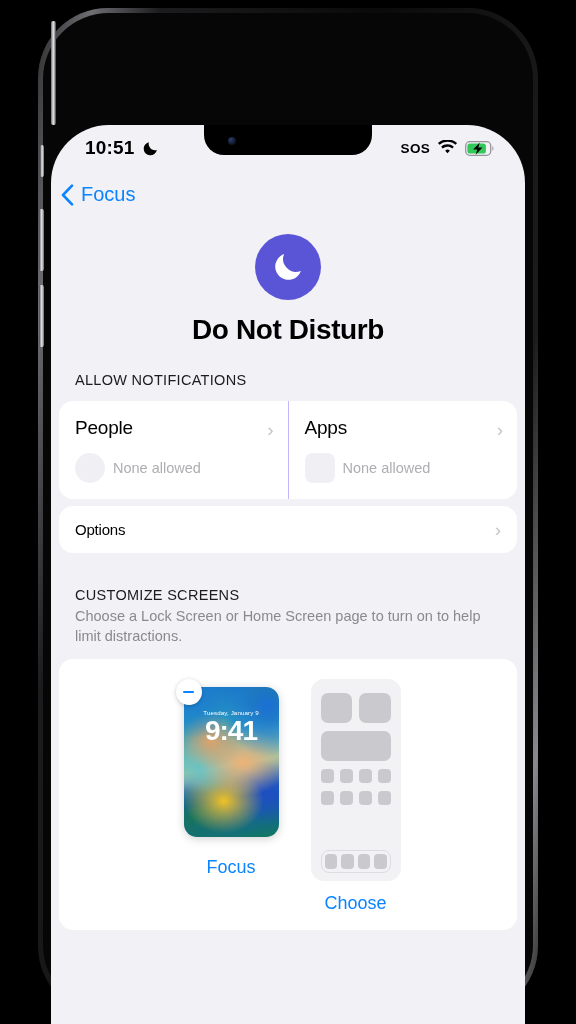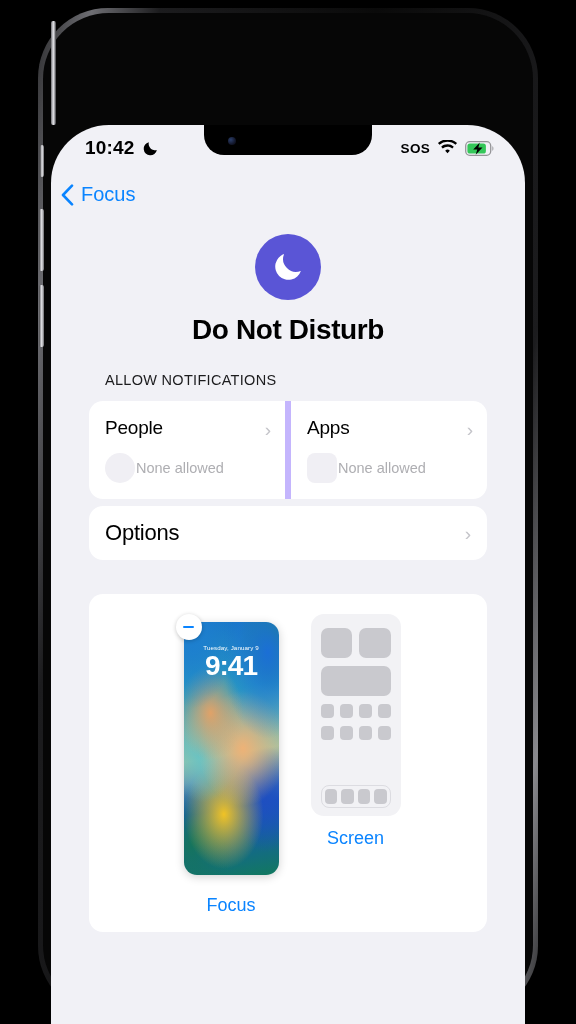--- a/index.html
+++ b/index.html
@@ -64,62 +64,62 @@
   #status-left{ display:flex; align-items:center; gap:7px; font-size:19px; font-weight:bold; letter-spacing:.2px; }
   #status-right{ display:flex; align-items:center; gap:7px; }
   #sos-indicator{ font-size:13.5px; font-weight:bold; letter-spacing:.3px;margin-left:31px; }
 
   
   #nav-bar{ padding:12px 0 6px 10px; display:flex; align-items:center; }
   #back-button{ display:flex; align-items:center; gap:7px; color:#0a84ff; cursor:pointer; }
   #back-label{ font-size:20px; }
 
   
-  #content{ padding:0 38px; }
+  #content{ padding:0 8px; }
 
   #focus-header{ text-align:center; padding:22px 0 26px; }
   #focus-icon{
     width:66px; height:66px; border-radius:50%;
     margin:0 auto 14px; position:relative;
     display:flex; align-items:center; justify-content:center;
   }
   #focus-title{ font-size:28px; font-weight:bold; letter-spacing:-.4px; color:#000; }
 
   .section-header{ padding:0 16px 4px; }
   .section-title{ font-size:14.5px; font-weight:normal; letter-spacing:.3px; color:#1c1c1e; }
   .section-desc{ font-size:14.5px; color:#8a8a8e; line-height:1.38; margin-top:3px; }
 
   .card{ background:#fff; border-radius:14px; overflow:hidden; }
 
   
   #allow-card{ margin-top:9px; display:flex; }
   .split-cell{ flex:1; padding:16px 14px 16px 16px; position:relative; }
-  #apps-cell{ border-left:6px solid #c4b5fd; }
+  #apps-cell{ border-left:1px solid #c4b5fd; }
   .split-top{ display:flex; align-items:flex-end; justify-content:space-between; }
   .split-label{ font-size:19px; color:#000; letter-spacing:-.2px; }
-  .split-bottom{ display:flex; align-items:center; gap:1px; margin-top:14px; }
+  .split-bottom{ display:flex; align-items:center; gap:8px; margin-top:14px; }
   .ph-circle{ width:30px; height:30px; border-radius:50%; background:#F0EFF4; flex:none; }
   .ph-square{ width:30px; height:30px; border-radius:8px; background:#F0EFF4; flex:none; }
   .split-value{ font-size:14.5px; color:#aeaeb2; }
 
   #options-card{ margin-top:7px; padding:14px 16px; display:flex; align-items:center; justify-content:space-between; }
-  #options-label{ font-size:22px; color:#000; letter-spacing:-.2px; }
+  #options-label{ font-size:15px; color:#000; letter-spacing:-.2px; }
 
   .chev{ color:#c4c4c9; font-size:19px; line-height:1; }
 
   
   #customize-section{ margin-top:34px; }
   #customize-card{ margin-top:9px; padding:20px 0 16px; }
   #screens-row{ display:flex; justify-content:center; gap:24px; }
   .screen-col{ display:flex; flex-direction:column; align-items:center; }
 
   
   #lock-preview-wrap{ position:relative; padding:8px; }
   #lock-preview{
-    width:95px; height:253px; border-radius:13px; overflow:hidden; position:relative;
+    width:95px; height:150px; border-radius:13px; overflow:hidden; position:relative;
     box-shadow:0 2px 10px rgba(0,0,0,.18);
     background:
       radial-gradient(78% 55% at 88% 12%, #1b6fd6 0%, rgba(27,111,214,0) 62%),
       radial-gradient(60% 40% at 10% 6%, #1d7fd0 0%, rgba(29,127,208,0) 70%),
       radial-gradient(55% 34% at 96% 4%, #1f8a72 0%, rgba(31,138,114,0) 70%),
       radial-gradient(48% 26% at 28% 36%, #e0a268 0%, rgba(224,162,104,0) 72%),
       radial-gradient(62% 30% at 62% 50%, #edb277 0%, rgba(237,178,119,0) 76%),
       radial-gradient(50% 26% at 20% 52%, #63c3c6 0%, rgba(99,195,198,0) 74%),
       radial-gradient(58% 30% at 42% 76%, #f0c325 0%, rgba(240,195,37,0) 72%),
       radial-gradient(52% 30% at 86% 70%, #1f4fc0 0%, rgba(31,79,192,0) 70%),
@@ -167,21 +167,21 @@
 
     <div id="screen">
 
       <div id="notch">
 
         <div id="front-camera"></div>
       </div>
 
       <div id="status-bar">
         <div id="status-left">
-          <span>10:42</span>
+          <span>10:51</span>
           <svg width="17" height="17" viewBox="0 0 24 24">
             <path d="M21 14.2A9.3 9.3 0 0 1 9.6 3.1 9.4 9.4 0 1 0 21 14.2z" fill="#000"></path>
           </svg>
         </div>
         <div id="status-right">
           <span id="sos-indicator">SOS</span>
           <svg width="21" height="16" viewBox="0 0 22 16">
             <path d="M11 13.6l2.4-2.8a3.5 3.5 0 0 0-4.8 0L11 13.6z" fill="#000"></path>
             <path d="M11 6.6c1.9 0 3.7.7 5 1.9l1.6-1.9A9.6 9.6 0 0 0 11 4.1c-2.5 0-4.8.9-6.6 2.5L6 8.5a7.4 7.4 0 0 1 5-1.9z" fill="#000"></path>
             <path d="M11 1.4c3.2 0 6.2 1.2 8.4 3.2L21 2.7A14.5 14.5 0 0 0 11 -1 14.5 14.5 0 0 0 1 2.7l1.6 1.9A12.3 12.3 0 0 1 11 1.4z" fill="#000"></path>
@@ -243,20 +243,24 @@
             </div>
           </div>
 
           <div class="card" id="options-card">
             <span id="options-label">Options</span>
             <span class="chev">›</span>
           </div>
         </div>
 
         <div id="customize-section">
+          <div class="section-header">
+            <div class="section-title">CUSTOMIZE SCREENS</div>
+            <div class="section-desc">Choose a Lock Screen or Home Screen page to turn on to help limit distractions.</div>
+          </div>
 
           <div class="card" id="customize-card">
             <div id="screens-row">
 
               <div class="screen-col">
                 <div id="lock-preview-wrap">
                   <div id="remove-badge">
                       <i></i>
                     </div>
                   <div id="lock-preview">
@@ -286,21 +290,21 @@
                     <span class="hs-icon"></span>
                     <span class="hs-icon"></span>
                   </div>
                   <div id="hs-dock">
                     <span class="hs-dock-icon"></span>
                     <span class="hs-dock-icon"></span>
                     <span class="hs-dock-icon"></span>
                     <span class="hs-dock-icon"></span>
                   </div>
                 </div>
-                <div class="screen-action">Screen</div>
+                <div class="screen-action">Choose</div>
               </div>
 
             </div>
           </div>
         </div>
 
       </div>
 
     </div>
   </div>

